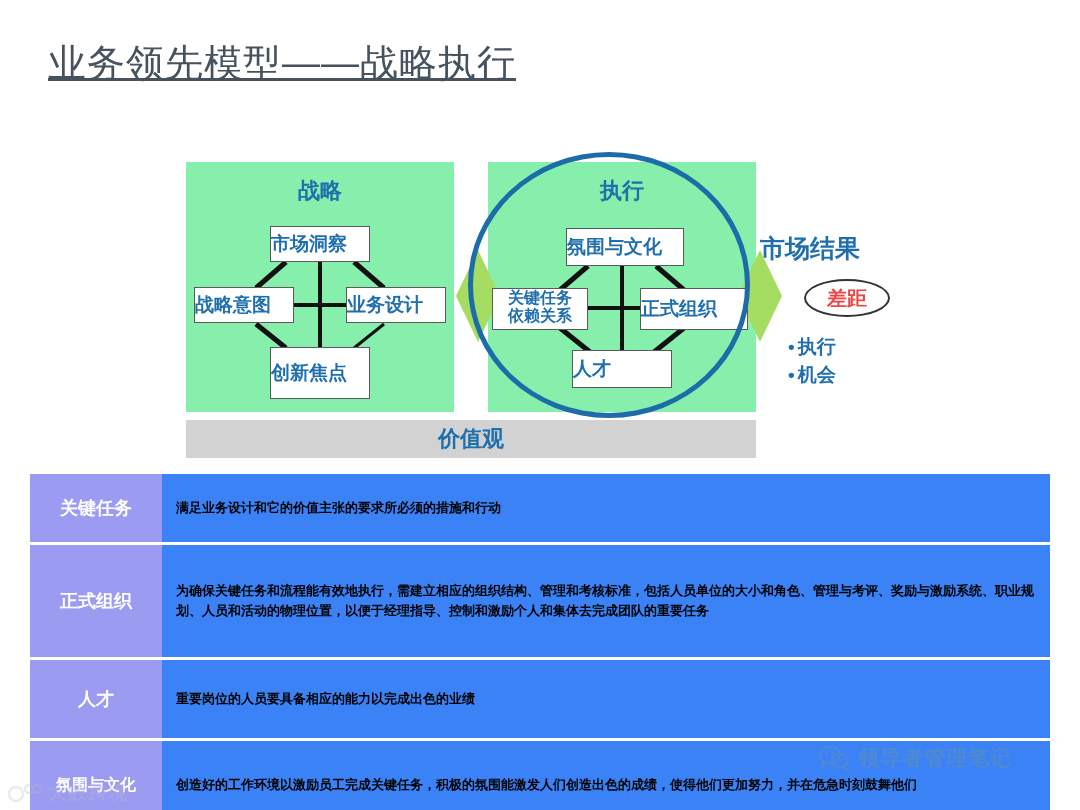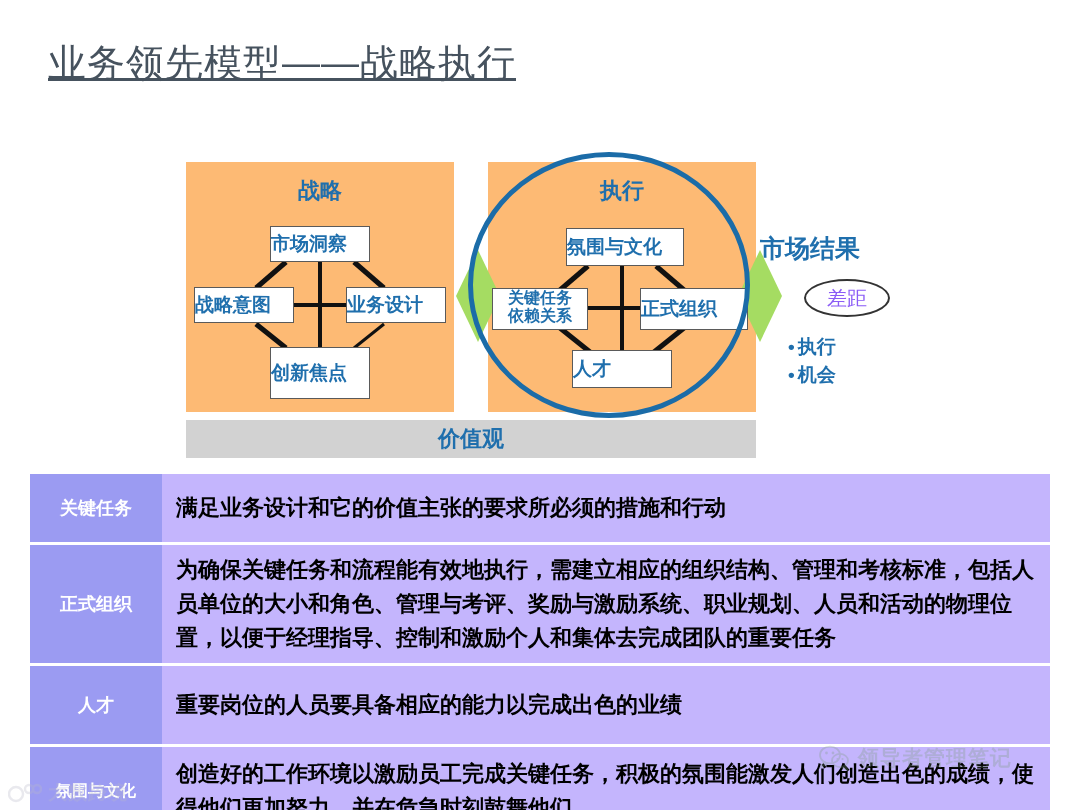--- a/index.html
+++ b/index.html
@@ -50,21 +50,21 @@
     justify-content: center;
   }
   #band-leadership { top: 0px; }
   #band-values { top: 302px; }
 
   .panel {
     position: absolute;
     top: 44px;
     width: 268px;
     height: 250px;
-    background: #fdba74;
+    background: #86efac;
   }
   #panel-strategy { left: 0px; }
   #panel-execution { left: 302px; }
 
   .panel-title {
     position: absolute;
     top: 14px;
     left: 0;
     width: 100%;
     text-align: center;
@@ -128,22 +128,22 @@
   #gap-ellipse {
     margin: 14px 0 0 44px;
     width: 86px;
     height: 38px;
     border: 2px solid #333333;
     border-radius: 50%;
     display: flex;
     align-items: center;
     justify-content: center;
     font-size: 20px;
-    font-weight: normal;
-    color: #8b5cf6;
+    font-weight: bold;
+    color: #ef4444;
     box-sizing: border-box;
   }
   #gap-bullets {
     margin: 16px 0 0 28px;
   }
   .bullet-item {
     font-size: 19px;
     font-weight: bold;
     color: #1f6fad;
     line-height: 1.45;
@@ -166,23 +166,23 @@
     background: #9b9bf2;
     color: #ffffff;
     font-size: 18px;
     font-weight: bold;
     text-align: center;
     border-bottom: 3px solid #ffffff;
     padding: 6px 2px;
   }
   .lbl-cell.small { font-size: 16px; }
   .desc-cell {
-    background: #c4b5fd;
+    background: #3b82f6;
     color: #000000;
-    font-size: 22px;
+    font-size: 13px;
     font-weight: bold;
     line-height: 1.55;
     padding: 8px 10px 8px 14px;
     border-bottom: 3px solid #ffffff;
   }
 
   
   #wm-left {
     position: absolute;
     left: 8px;

